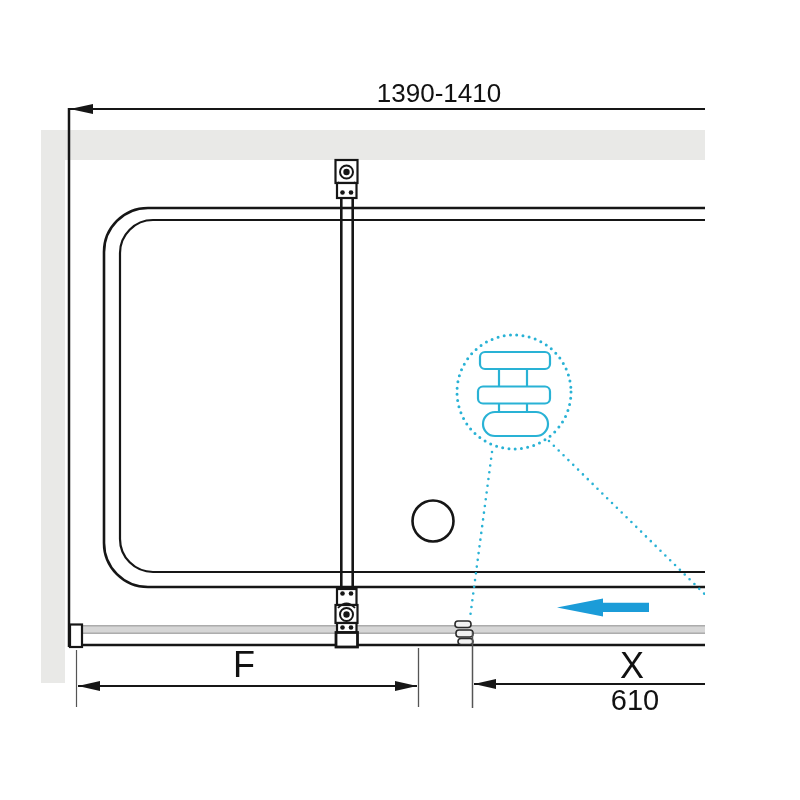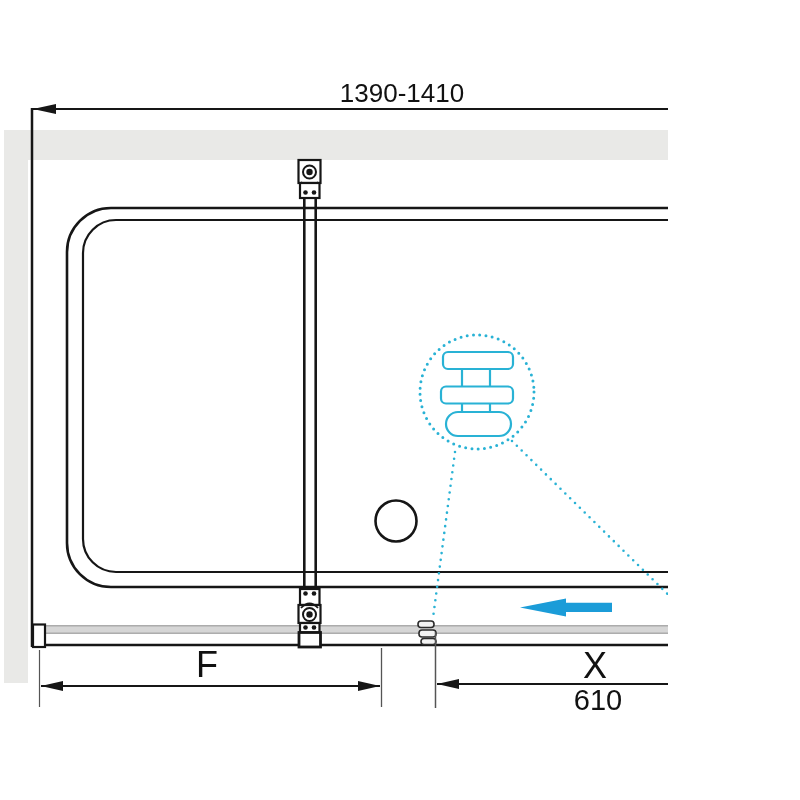--- a/index.html
+++ b/index.html
@@ -3,21 +3,21 @@
 <meta charset="utf-8">
 <style>
   :root{
     --accent:#29b2d5;
     --arrow_blue:#1b9cd8;
     --wall_gray:#e9e9e7;
     --rail_gray:#d6d6d6;
     --line_black:#161616;
   }
   html,body{margin:0;padding:0;background:#ffffff;}
-  .stage{width:668px;height:800px;position:relative;background:#fff;overflow:hidden;}
+  .stage{width:668px;height:800px;position:relative;background:#fff;overflow:hidden;padding-left:37px;}
   svg{display:block;}
   .k{stroke:var(--line_black);fill:none;}
   .kf{fill:var(--line_black);stroke:none;}
   .wf{fill:#ffffff;stroke:var(--line_black);}
   .wall{fill:var(--wall_gray);stroke:none;}
   .rail{fill:var(--rail_gray);stroke:#8d8d8d;stroke-width:1;}
   .cy{stroke:var(--accent);fill:none;}
   .cyf{fill:#ffffff;stroke:var(--accent);}
   .dot{stroke:var(--accent);fill:none;stroke-linecap:round;}
   .roller{fill:#f2f2f2;stroke:#2b2b2b;stroke-width:1.6;}

